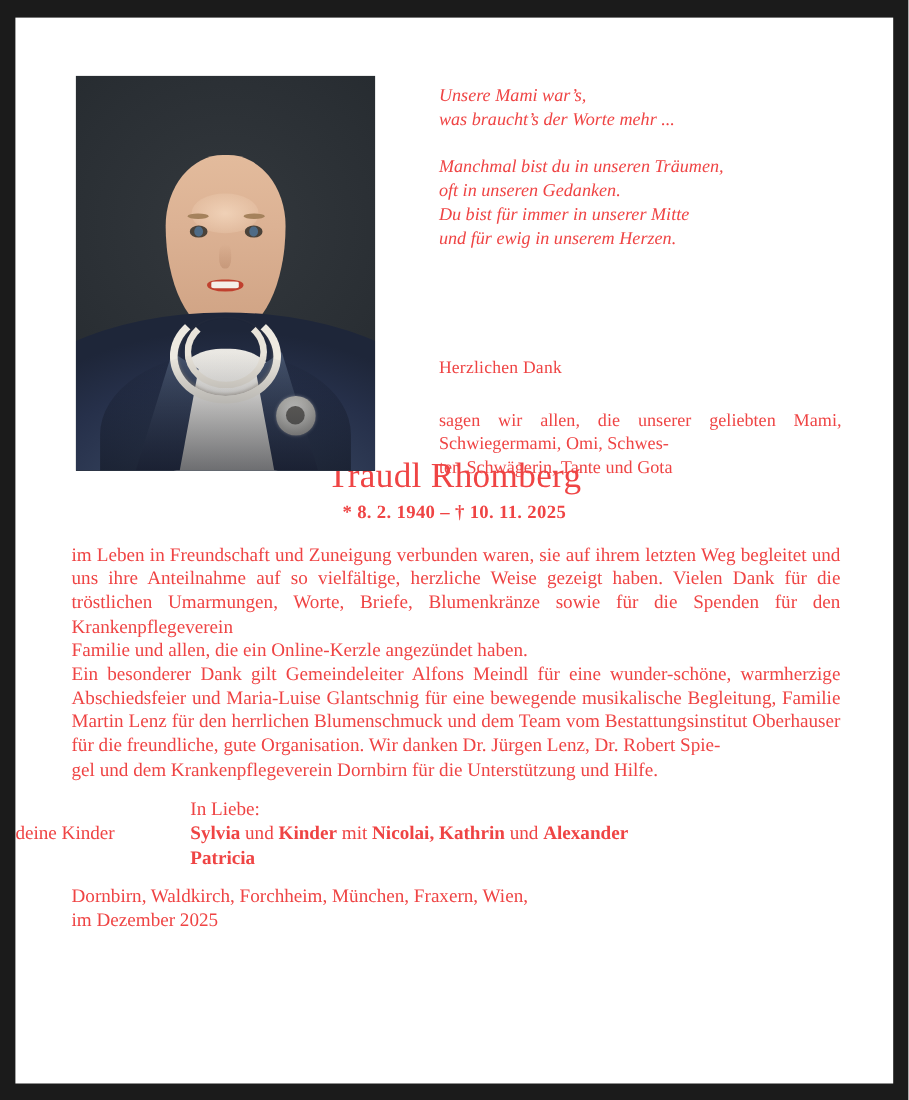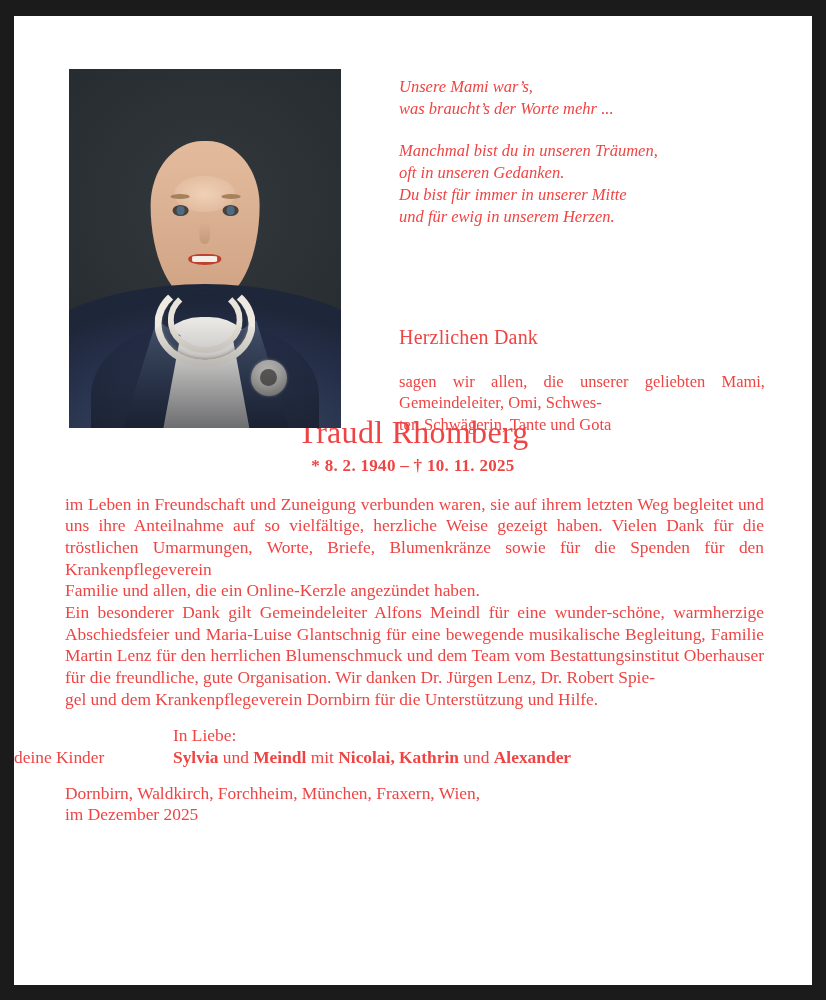--- a/index.html
+++ b/index.html
@@ -267,21 +267,21 @@
     line-height: 1.33;
     margin: 0 0 20px 0;
     white-space: pre-line;
   }
   .verse.second { margin-bottom: 0; }
 
   .thanks-head {
     position: absolute;
     left: 385px;
     top: 310px;
-    font-size: 20px;
+    font-size: 16px;
     letter-spacing: .2px;
   }
   .thanks-body {
     position: absolute;
     left: 385px;
     top: 355px;
     width: 366px;
     font-size: 16.5px;
     line-height: 1.30;
     text-align: justify;
@@ -386,21 +386,21 @@
 was braucht’s der Worte mehr ...</p>
         <p class="verse second">Manchmal bist du in unseren Träumen,
 oft in unseren Gedanken.
 Du bist für immer in unserer Mitte
 und für ewig in unserem Herzen.</p>
       </div>
 
       <div class="thanks-head">Herzlichen Dank</div>
 
       <div class="thanks-body">
-        <span>sagen wir allen, die unserer geliebten Mami, Gemeindeleiter, Omi, Schwes-</span>
+        <span>sagen wir allen, die unserer geliebten Mami, Schwiegermami, Omi, Schwes-</span>
         <span class="lastline">ter, Schwägerin, Tante und Gota</span>
       </div>
     </div>
 
     <div class="name">Traudl Rhomberg</div>
     <div class="dates">* 8. 2. 1940 – † 10. 11. 2025</div>
 
     <div class="body-text">
       <p>
         <span>im Leben in Freundschaft und Zuneigung verbunden waren, sie auf ihrem letzten Weg begleitet und uns ihre Anteilnahme auf so vielfältige, herzliche Weise gezeigt haben. Vielen Dank für die tröstlichen Umarmungen, Worte, Briefe, Blumenkränze sowie für die Spenden für den Krankenpflegeverein</span>
@@ -410,21 +410,22 @@
         <span>Ein besonderer Dank gilt Gemeindeleiter Alfons Meindl für eine wunder-schöne, warmherzige Abschiedsfeier und Maria-Luise Glantschnig für eine bewegende musikalische Begleitung, Familie Martin Lenz für den herrlichen Blumenschmuck und dem Team vom Bestattungsinstitut Oberhauser für die freundliche, gute Organisation. Wir danken Dr. Jürgen Lenz, Dr. Robert Spie-</span>
         <span class="lastline">gel und dem Krankenpflegeverein Dornbirn für die Unterstützung und Hilfe.</span>
       </p>
     </div>
 
     <div class="sig">
       <div class="in-liebe">In Liebe:</div>
       <div class="sig-row">
         <div class="sig-label">deine Kinder</div>
         <div class="sig-names" id="sig-names">
-            <div><b>Sylvia</b><span> und </span><b>Meindl</b><span> mit </span><b>Nicolai, Kathrin</b><span> und </span><b>Alexander</b></div>
+            <div><b>Sylvia</b><span> und </span><b>Kinder</b><span> mit </span><b>Nicolai, Kathrin</b><span> und </span><b>Alexander</b></div>
+            <div><b>Patricia</b></div>
           </div>
       </div>
     </div>
 
     <div class="places">
       <div class="cities">Dornbirn, Waldkirch, Forchheim, München, Fraxern, Wien,</div>
       <div>im Dezember 2025</div>
     </div>
 
   </div>

